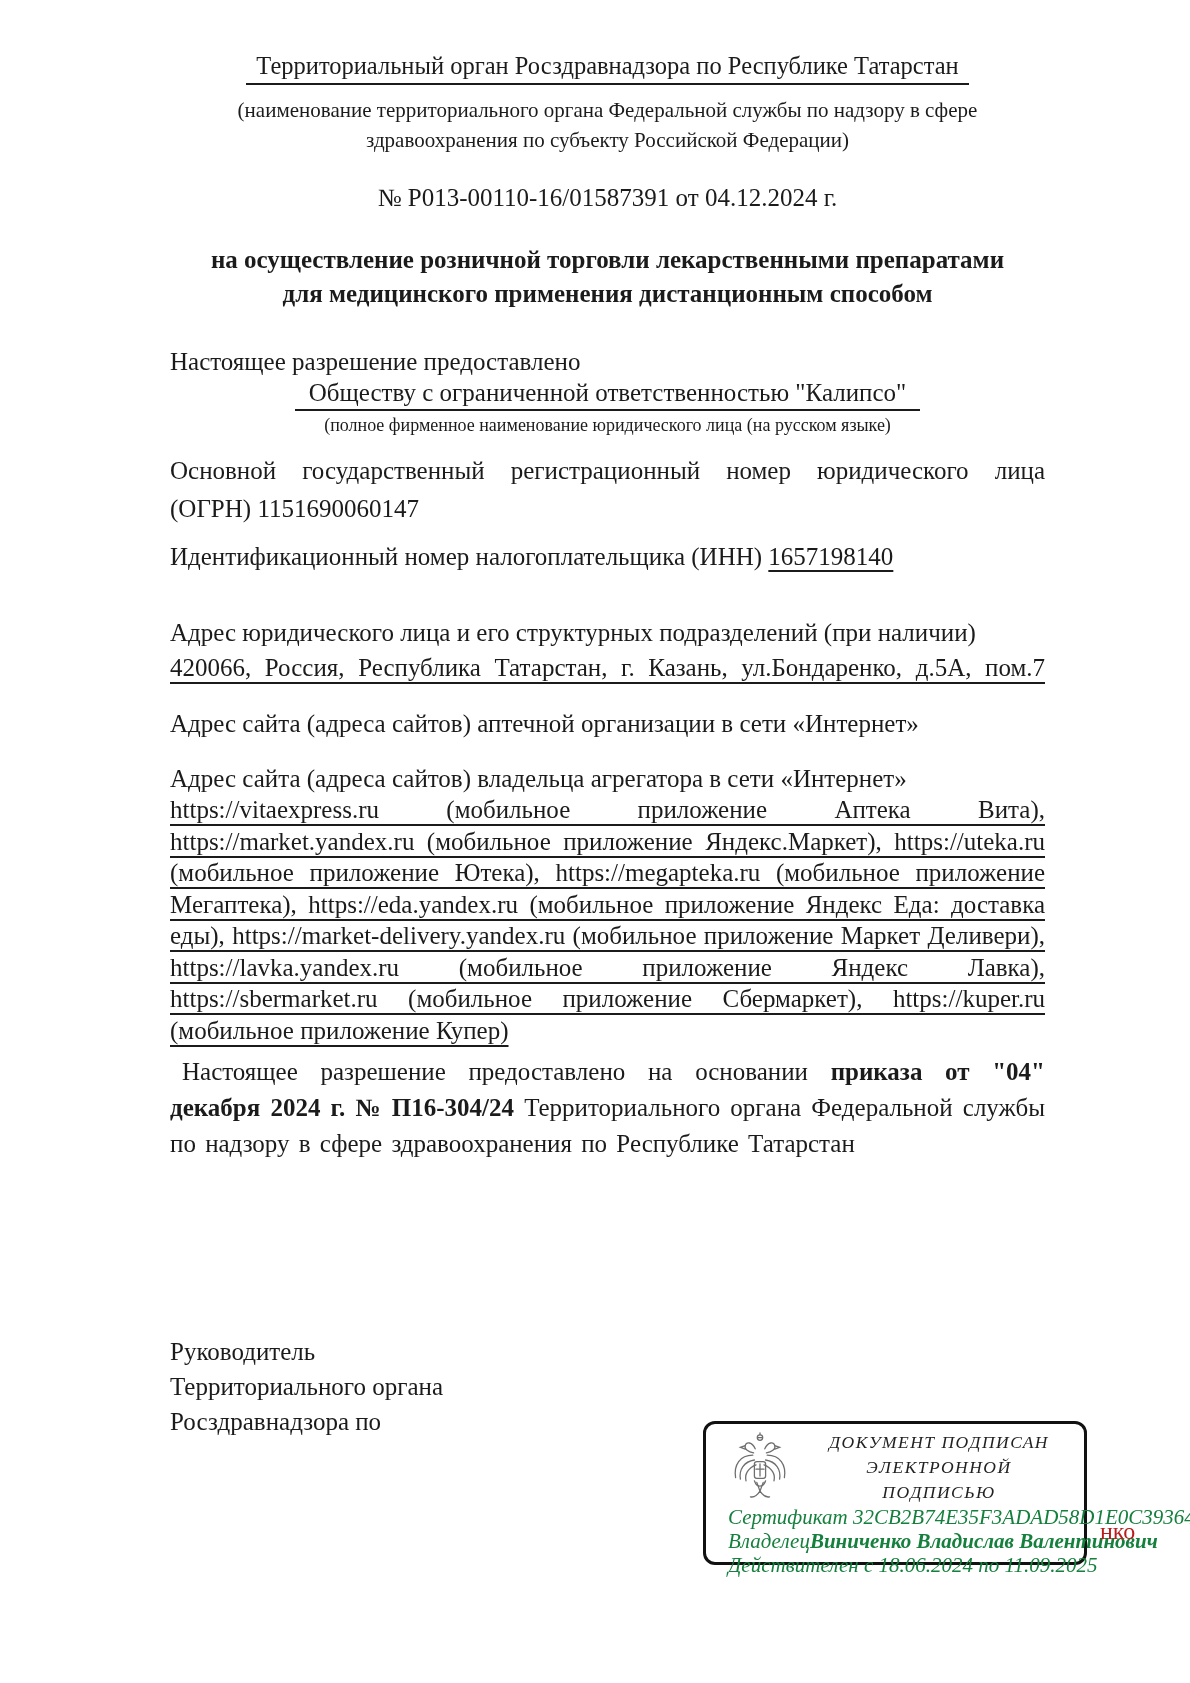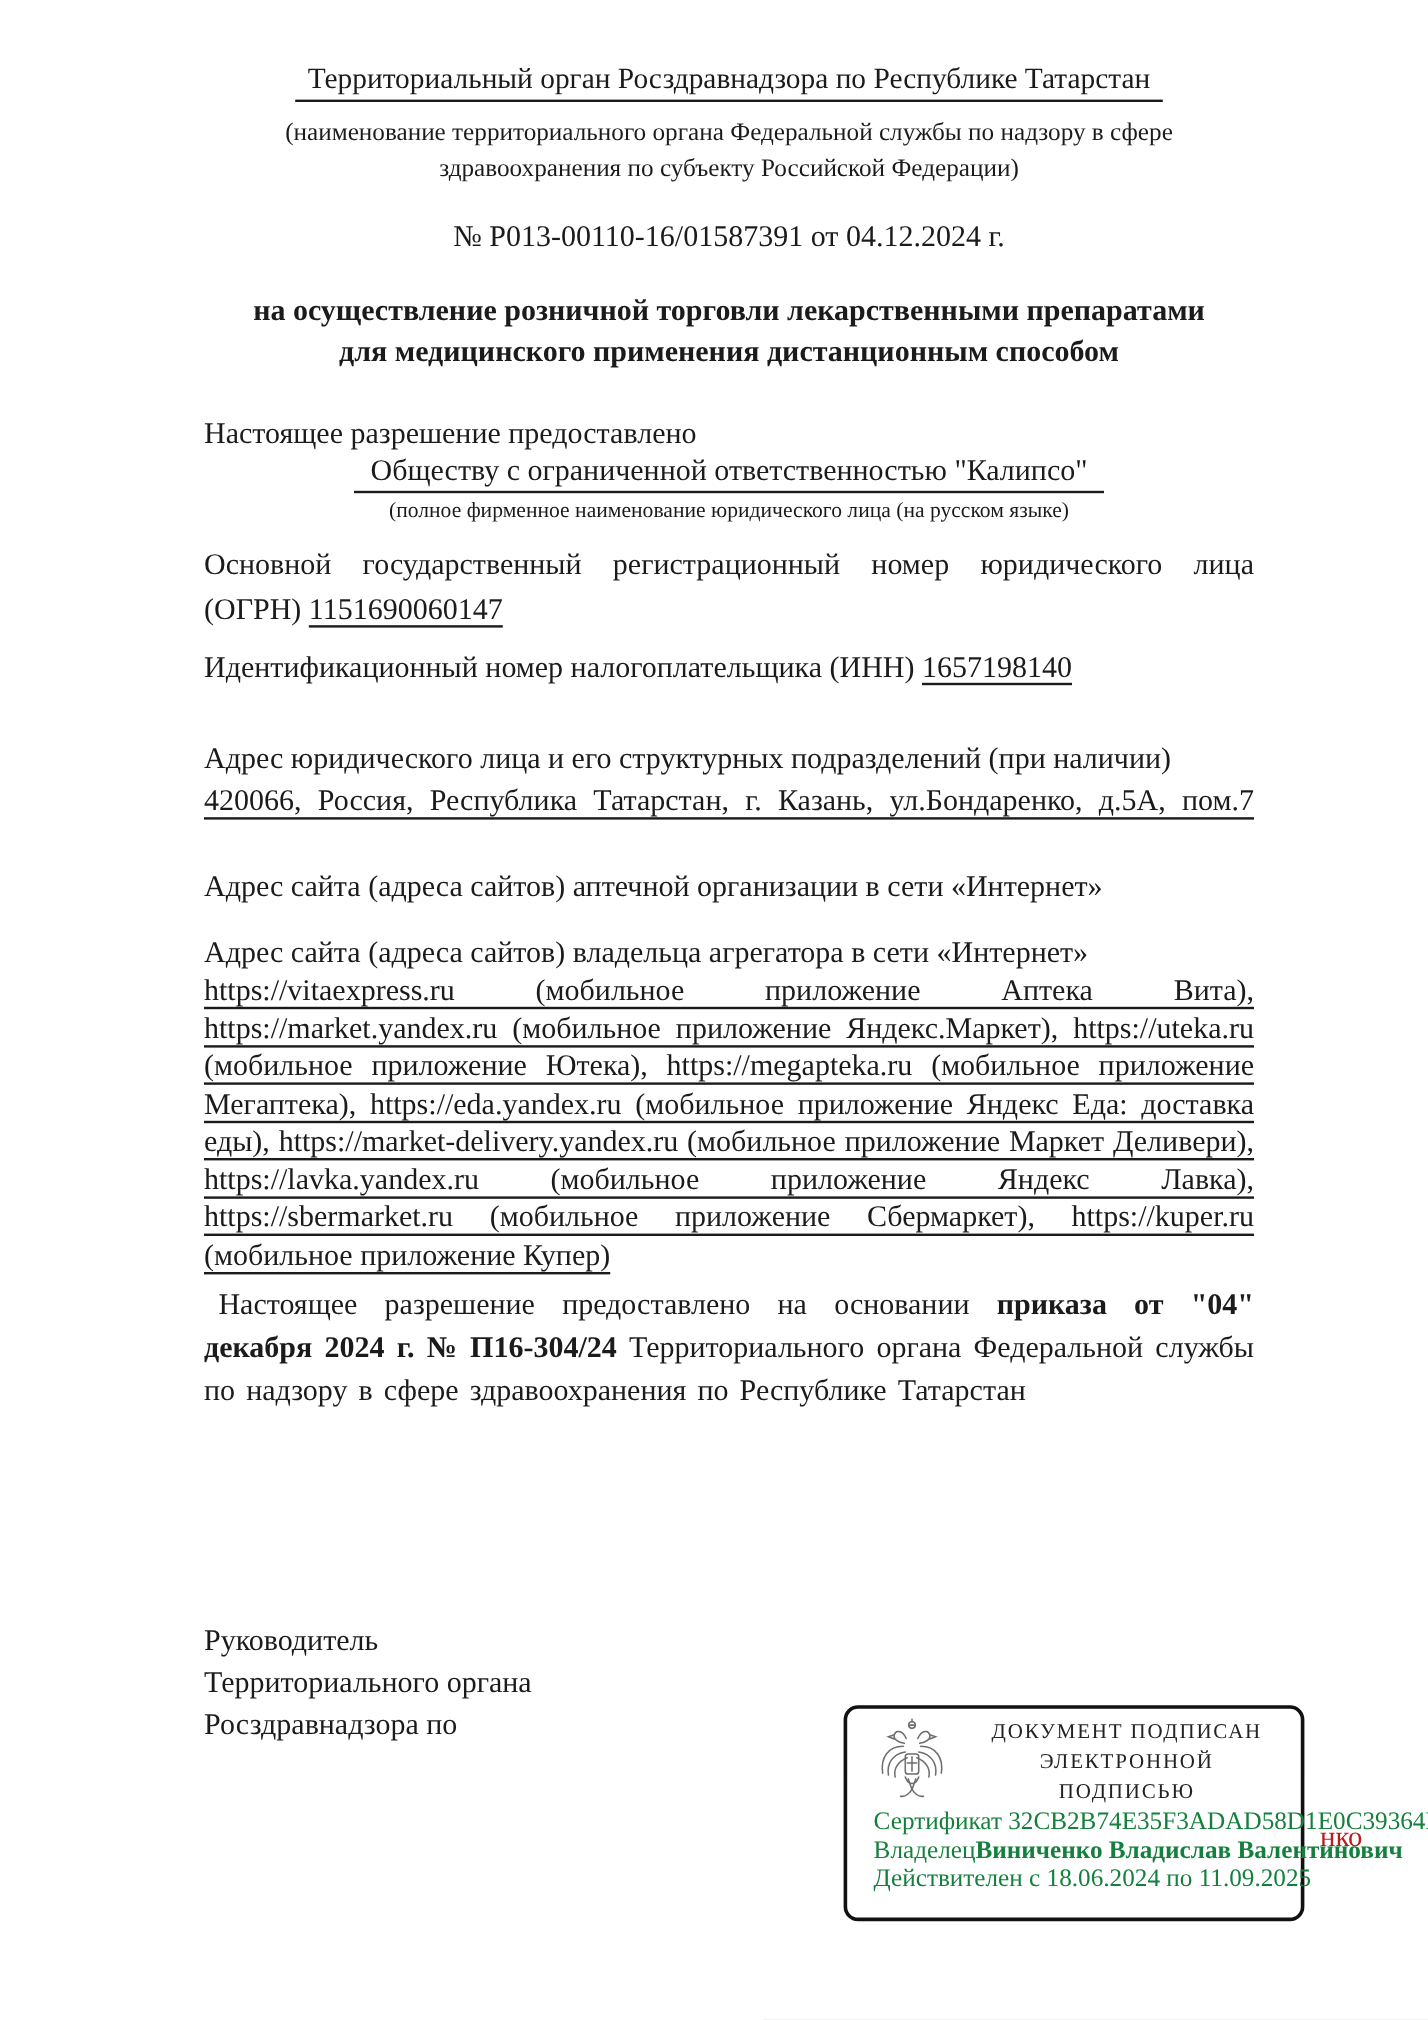--- a/index.html
+++ b/index.html
@@ -27,33 +27,34 @@
   .company{font-size:25px;border-bottom:2px solid #1b1b1b;padding:2px 14px 2px;display:inline-block;}
   .note{font-size:18px;line-height:22px;margin-top:3px;}
   .para{font-size:25px;line-height:38px;margin:0;}
   .just{text-align:justify;}
   .stretch{text-align:justify;text-align-last:justify;}
   .ogrn-block{margin-top:16px;}
   .inn-line{margin-top:14px;font-size:25px;line-height:30px;}
   .addr-block{margin-top:44px;}
   .addr-label{font-size:25px;line-height:33px;}
   .addr-value{font-size:25px;line-height:38px;text-decoration:underline;text-underline-offset:6px;text-decoration-thickness:1.5px;}
-  .site-label{font-size:25px;line-height:30px;margin-top:38px;}
+  .site-label{font-size:25px;line-height:30px;margin-top:22px;}
   .agg-label{font-size:25px;line-height:31px;margin-top:24px;}
   .agg-sites{font-size:25px;line-height:31.5px;text-decoration:underline;text-underline-offset:6px;text-decoration-thickness:1.5px;}
   .basis{font-size:25px;line-height:36px;margin-top:8px;text-indent:12px;word-spacing:3px;}
   .signature{margin-top:172px;font-size:25px;line-height:35px;}
   .stamp{
     position:absolute;left:703px;top:1421px;
-    width:384px;height:180px;
+    width:384px;height:144px;
     border:3px solid #111111;border-radius:12px;
     box-sizing:border-box;
     background:#ffffff;
     padding:6px 14px 8px 22px;
     color:#2a2a2a;
+    font-style:italic;
   }
   .stamp-head{display:flex;align-items:center;gap:16px;}
   .stamp-title{flex:1;text-align:center;font-size:17.5px;line-height:25px;letter-spacing:1.5px;color:#222;}
   .stamp-line{font-size:21px;line-height:24px;white-space:nowrap;color:#15803d;}
   .stamp-line b{font-weight:bold;}
   .eagle{flex:0 0 auto;opacity:.8;}
   .name-frag{position:absolute;left:1100px;top:1518px;font-size:24px;color:#b91c1c;}
 </style>
 </head>
 <body>
@@ -75,21 +76,21 @@
 
     <div class="company-wrap center">
       <span class="company">Обществу с ограниченной ответственностью "Калипсо"</span>
     </div>
     <div class="note center">(полное фирменное наименование юридического лица (на русском языке)</div>
 
     <div class="ogrn-block">
       <div class="para stretch">Основной государственный регистрационный номер юридического лица</div>
       <div class="para">
         <span>(ОГРН)</span>
-        <span style="text-decoration:underline;text-underline-offset:5px;text-decoration-thickness:1.5px;margin-top:11px;">1151690060147</span>
+        <span style="text-underline-offset:5px;text-decoration-thickness:1.5px;margin-top:11px;">1151690060147</span>
       </div>
     </div>
 
     <div class="inn-line">
       <span>Идентификационный номер налогоплательщика (ИНН)</span>
       <span style="text-decoration:underline;text-underline-offset:5px;text-decoration-thickness:1.5px;">1657198140</span>
     </div>
 
     <div class="addr-block">
       <div class="addr-label just">Адрес юридического лица и его структурных подразделений (при наличии)</div>

